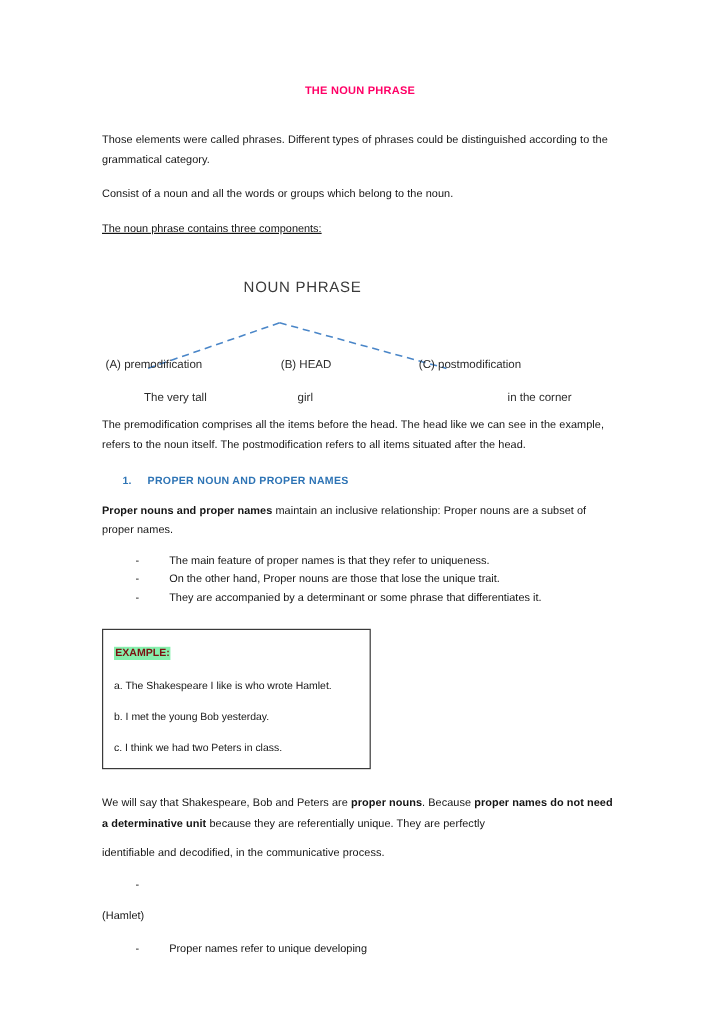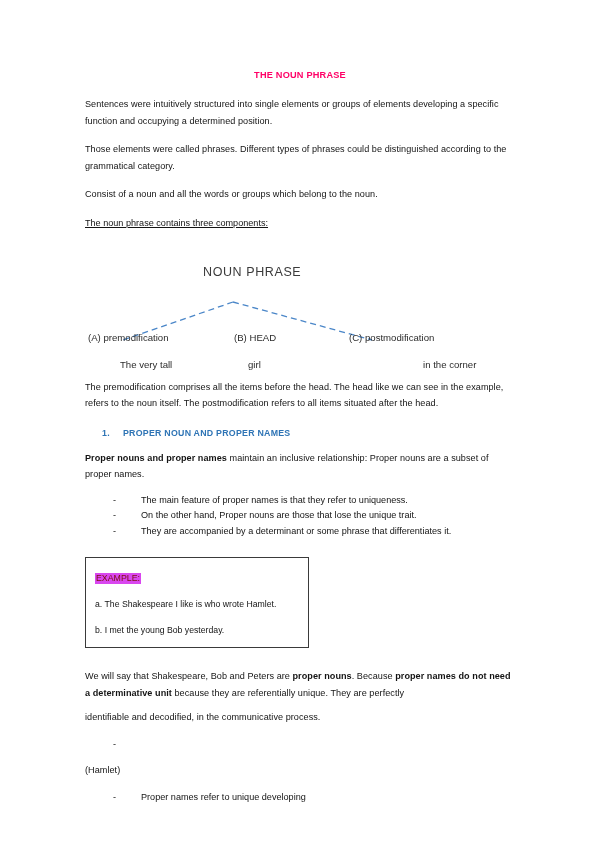--- a/index.html
+++ b/index.html
@@ -133,24 +133,24 @@
   
   .example-box {
     border: 1px solid #3a3a3a;
     width: 224px;
     box-sizing: border-box;
     padding: 9px 10px 10px 9px;
     margin-top: 18px;
   }
   .example-label {
     display: inline-block;
-    background: #d946ef;
+    background: #86efac;
     color: #7b1111;
     font-size: 8.8px;
-    font-weight: normal;
+    font-weight: bold;
     padding: 0 1px;
     line-height: 11px;
   }
   .example-line {
     font-size: 8.7px;
     line-height: 13px;
     margin-top: 13px;
   }
 
   b { font-weight: bold; }
@@ -158,21 +158,20 @@
 </head>
 <body>
 
 <div class="page">
   <div class="content">
 
     <div class="doc-title">THE NOUN PHRASE</div>
 
     <div class="spacer-16"></div>
 
-    <p class="para">Sentences were intuitively structured into single elements or groups of elements developing a specific function and occupying a determined position.</p>
     <div class="spacer-12"></div>
     <p class="para">Those elements were called phrases. Different types of phrases could be distinguished according to the grammatical category.</p>
     <div class="spacer-12"></div>
     <p class="para">Consist of a noun and all the words or groups which belong to the noun.</p>
     <div class="spacer-12"></div>
     <p class="underline-lead">The noun phrase contains three components:</p>
 
     <div class="diagram">
       <div class="diagram-title">NOUN PHRASE</div>
 
@@ -217,20 +216,21 @@
       <li>
         <span class="dash">-</span>
         <span>They are accompanied by a determinant or some phrase that differentiates it.</span>
       </li>
     </ul>
 
     <div class="example-box">
       <span class="example-label">EXAMPLE:</span>
       <div class="example-line">a. The Shakespeare I like is who wrote Hamlet.</div>
       <div class="example-line">b. I met the young Bob yesterday.</div>
+      <div class="example-line">c. I think we had two Peters in class.</div>
     </div>
 
     <div class="spacer-20"></div>
 
     <p class="para"><span>We will say that Shakespeare, Bob and Peters are </span><b>proper nouns</b><span>. Because </span><b>proper names do not need a determinative unit</b><span> because they are referentially unique. They are perfectly</span></p>
 
     <div class="spacer-8"></div>
 
     <p class="para">identifiable and decodified, in the communicative process.</p>
 

